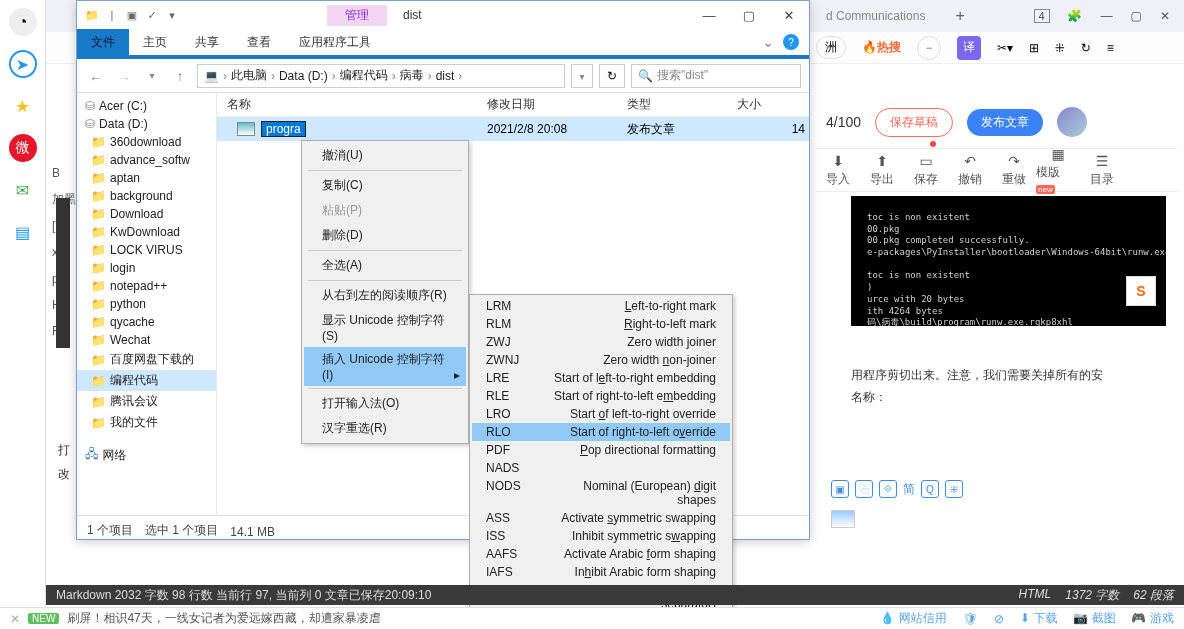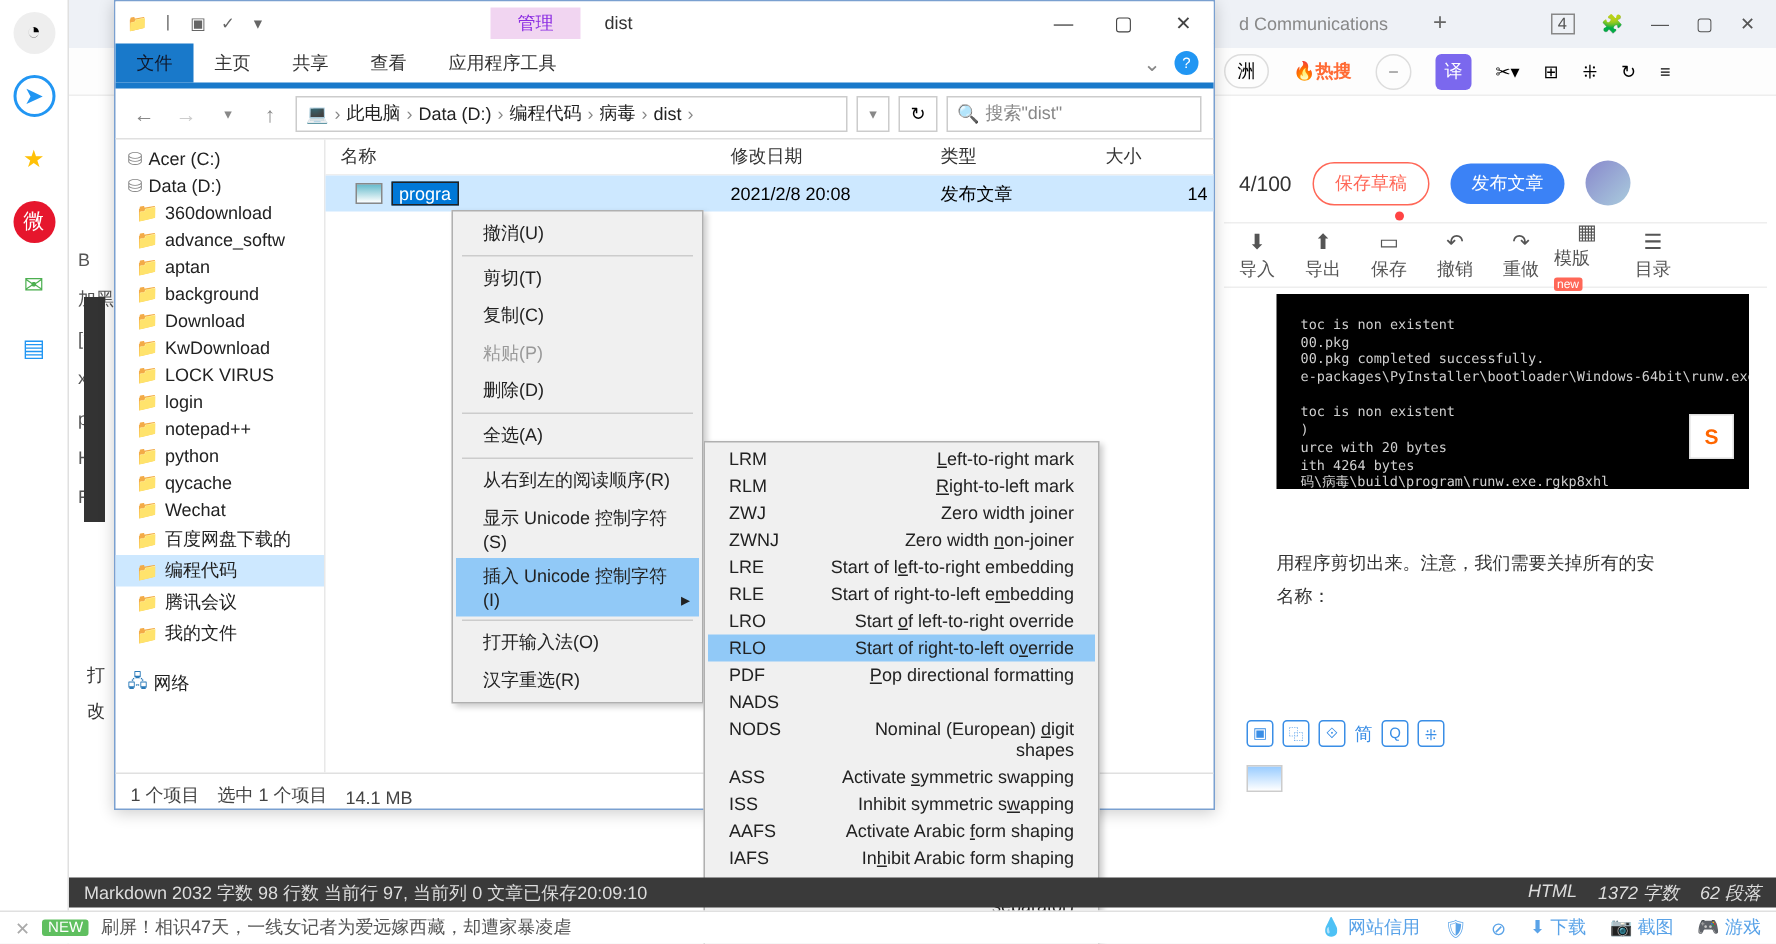--- a/index.html
+++ b/index.html
@@ -347,21 +347,20 @@
   <div class="status-bar">
     <span>1 个项目</span>
     <span>选中 1 个项目</span>
     <span>14.1 MB</span>
   </div>
 </div>
 
 <div class="ctx-menu" id="ctx-menu">
     <div class="ctx-item">撤消(U)</div>
     <div class="ctx-sep"></div>
-    <div class="ctx-item">剪切(T)</div>
     <div class="ctx-item">复制(C)</div>
     <div class="ctx-item disabled">粘贴(P)</div>
     <div class="ctx-item">删除(D)</div>
     <div class="ctx-sep"></div>
     <div class="ctx-item">全选(A)</div>
     <div class="ctx-sep"></div>
     <div class="ctx-item">从右到左的阅读顺序(R)</div>
     <div class="ctx-item">显示 Unicode 控制字符(S)</div>
     <div class="ctx-item hl">插入 Unicode 控制字符(I)<span class="ctx-arrow">▸</span></div>
     <div class="ctx-sep"></div>

